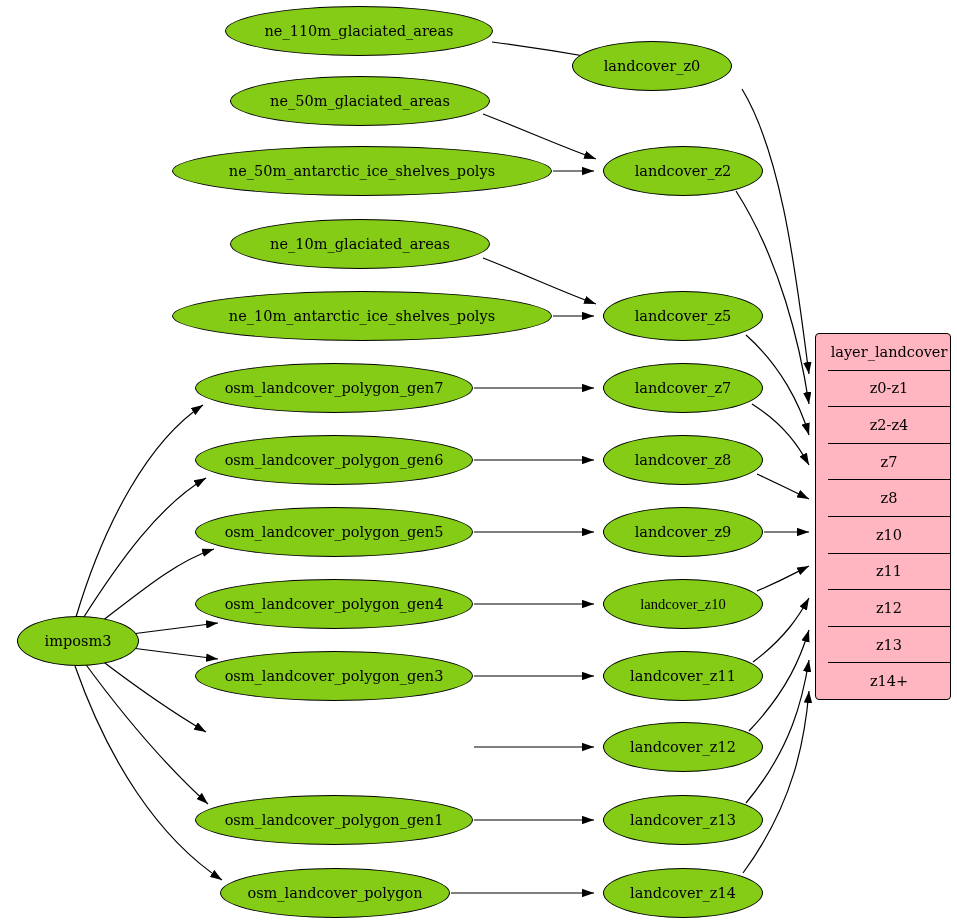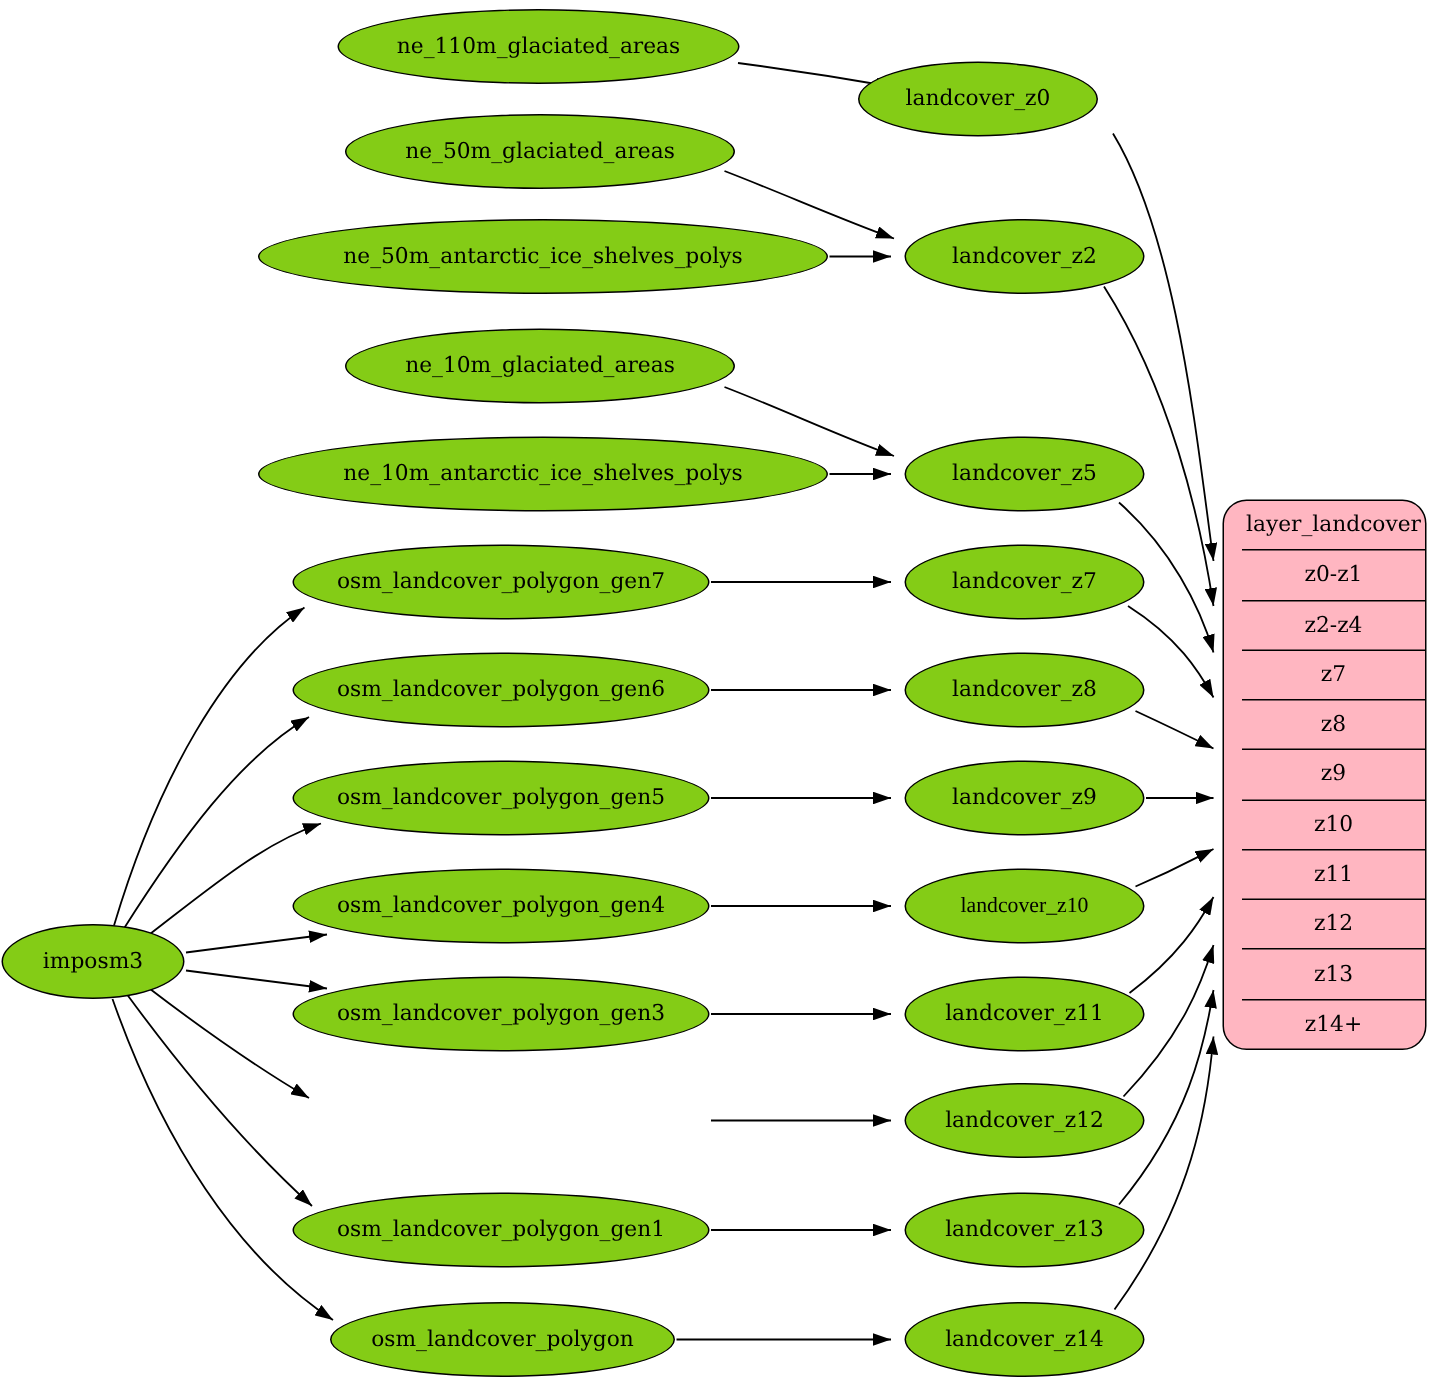--- a/index.html
+++ b/index.html
@@ -5,21 +5,21 @@
   html,body { margin:0; padding:0; background:#ffffff; }
   #canvas { position:relative; width:957px; height:923px; background:#ffffff;
             font-family:"DejaVu Serif","Liberation Serif",serif; }
   #edges { position:absolute; left:0; top:0; z-index:0; }
   .ellipse { position:absolute; z-index:1; box-sizing:border-box;
              border:1px solid #000; border-radius:50%; background:#84cc16;
              display:flex; align-items:center; justify-content:center;
              font-size:14.5px; color:#000; white-space:nowrap; }
   .tbl { position:absolute; z-index:1; left:815px; top:333px; width:136px; height:367px;
          box-sizing:border-box; background:#ffb6c1; border:1.5px solid #000;
-         border-radius:16px; overflow:hidden; display:flex; flex-direction:column;
+         border-radius:4px; overflow:hidden; display:flex; flex-direction:column;
          font-size:14.5px; color:#000;padding-left:12px; }
   .tbl .cell { flex:1; display:flex; align-items:center; justify-content:center;
                border-top:1px solid #000; white-space:nowrap; }
   .tbl .cell:first-child { border-top:none; }
 </style>
 </head>
 <body>
 
 <div id="canvas">
 
@@ -61,21 +61,21 @@
       <path d="M757,474 C785,487 797,493 809,499"></path>
       <path d="M764,532 L809,532"></path>
       <path d="M757,591 C785,579 797,572 809,566"></path>
       <path d="M753,662 C785,638 799,616 809,598"></path>
       <path d="M749,731 C788,690 801,656 809,630"></path>
       <path d="M746,803 C792,748 803,697 809,660"></path>
       <path d="M743,873 C795,802 805,737 809,691"></path>
     </g>
   </svg>
 
-  <div class="ellipse" style="left:1px; top:616px; width:122px; height:50px;">imposm3</div>
+  <div class="ellipse" style="left:17px; top:616px; width:122px; height:50px;">imposm3</div>
 
   <div class="ellipse" style="left:225px; top:6px; width:268px; height:50px;">ne_110m_glaciated_areas</div>
   <div class="ellipse" style="left:230px; top:76px; width:260px; height:50px;">ne_50m_glaciated_areas</div>
   <div class="ellipse" style="left:172px; top:146px; width:380px; height:50px;">ne_50m_antarctic_ice_shelves_polys</div>
   <div class="ellipse" style="left:230px; top:219px; width:260px; height:50px;">ne_10m_glaciated_areas</div>
   <div class="ellipse" style="left:172px; top:291px; width:380px; height:50px;">ne_10m_antarctic_ice_shelves_polys</div>
   <div class="ellipse" style="left:195px; top:363px; width:278px; height:50px;">osm_landcover_polygon_gen7</div>
   <div class="ellipse" style="left:195px; top:435px; width:278px; height:50px;">osm_landcover_polygon_gen6</div>
   <div class="ellipse" style="left:195px; top:507px; width:278px; height:50px;">osm_landcover_polygon_gen5</div>
   <div class="ellipse" style="left:195px; top:579px; width:278px; height:50px;">osm_landcover_polygon_gen4</div>
@@ -94,21 +94,20 @@
   <div class="ellipse" style="left:603px; top:722px; width:160px; height:50px;">landcover_z12</div>
   <div class="ellipse" style="left:603px; top:795px; width:160px; height:50px;">landcover_z13</div>
   <div class="ellipse" style="left:603px; top:868px; width:160px; height:50px;">landcover_z14</div>
 
   <div class="tbl">
     <div class="cell">layer_landcover</div>
     <div class="cell">z0-z1</div>
     <div class="cell">z2-z4</div>
     <div class="cell">z7</div>
     <div class="cell">z8</div>
-    <div class="cell">z9</div>
     <div class="cell">z10</div>
     <div class="cell">z11</div>
     <div class="cell">z12</div>
     <div class="cell">z13</div>
     <div class="cell">z14+</div>
   </div>
 
 </div>
 
 </body></html>

